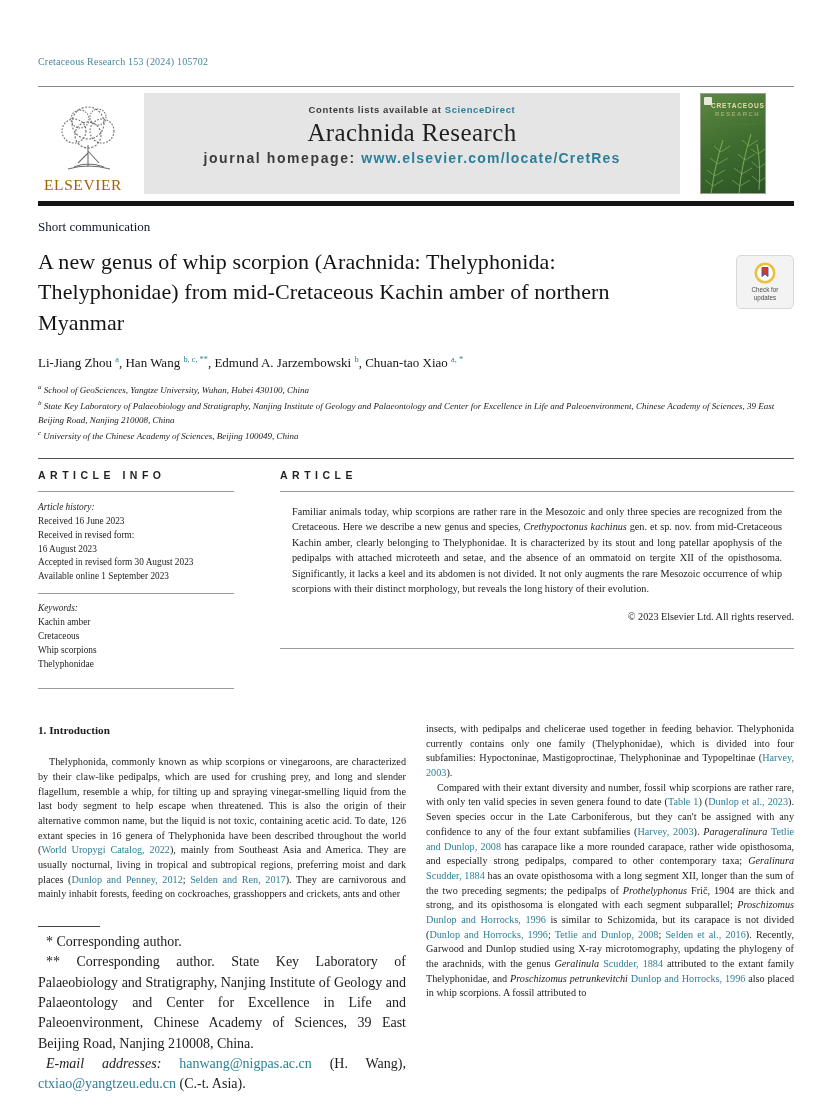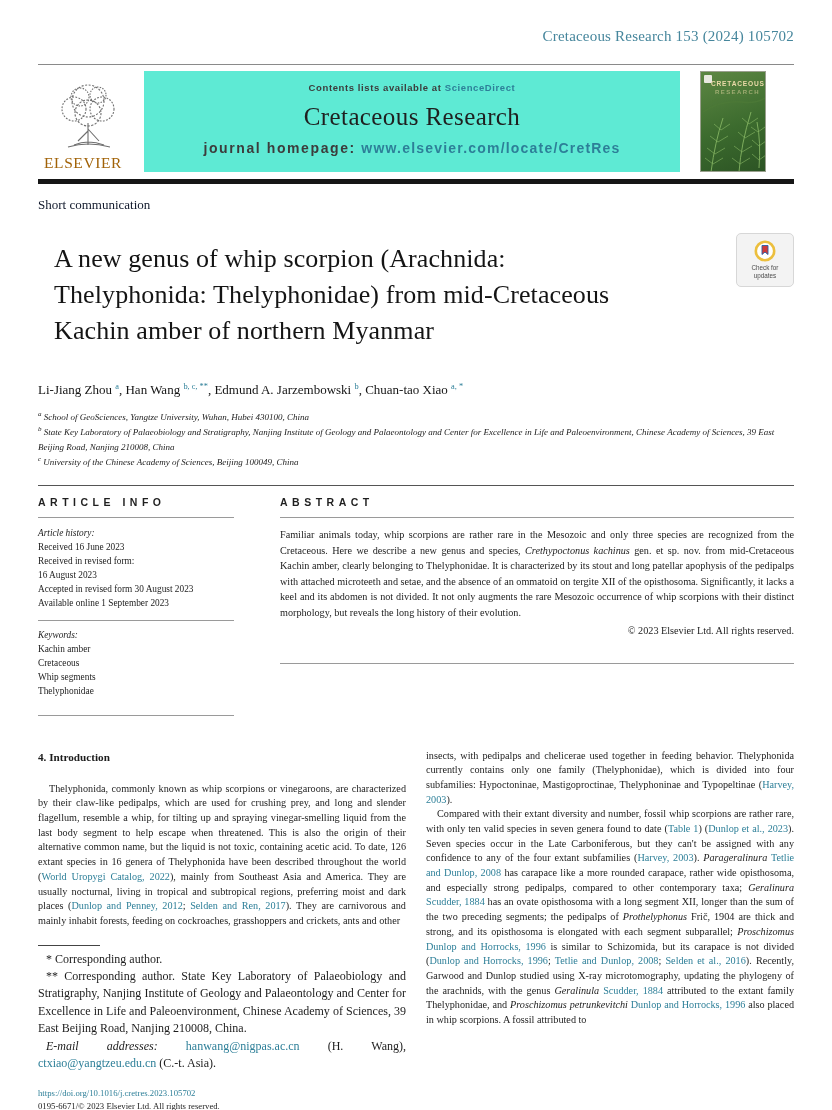--- a/index.html
+++ b/index.html
@@ -2,67 +2,67 @@
 <html><head>
 <meta charset="utf-8">
 <style>
   html,body{margin:0;padding:0;}
   body{
     width:832px;height:1110px;background:#ffffff;color:#1c1c1c;
     font-family:"Liberation Serif",serif;position:relative;overflow:hidden;
   }
   .page{padding:0 38px;}
   
-  .journal-ref{padding-top:28px;text-align:right;font-size:15px;color:#46869c;letter-spacing:.2px;}
+  .journal-ref{padding-top:56px;text-align:left;font-size:10px;color:#46869c;letter-spacing:.2px;}
   .rule-top{border:0;border-top:1px solid #8a8a8a;margin:19px 0 0;}
   
   .masthead{display:flex;margin-top:6px;height:101px;}
   .logo-block{width:106px;display:flex;flex-direction:column;align-items:flex-start;justify-content:flex-end;padding:2px 0 0 6px;box-sizing:border-box;}
   .elsevier-word{color:#a16207;font-size:15.5px;letter-spacing:.6px;font-family:"Liberation Serif",serif;margin-top:1px;}
-  .center-box{flex:1;background:#5eead4;display:flex;flex-direction:column;justify-content:space-between;text-align:center;padding:11px 0 16px;margin-right:20px;}
+  .center-box{flex:1;background:#e5e5e5;display:flex;flex-direction:column;justify-content:space-between;text-align:center;padding:11px 0 28px;margin-right:20px;}
   .contents-line{font-family:"Liberation Sans",sans-serif;font-size:9.5px;font-weight:bold;color:#3c3c3c;letter-spacing:.6px;}
   .teal,.sg-link{color:#2d7f98;}
   .journal-title{font-size:25px;color:#1f1f1f;letter-spacing:.4px;}
   .homepage-line{font-family:"Liberation Sans",sans-serif;font-size:14px;font-weight:bold;color:#3c3c3c;letter-spacing:1.6px;}
   .homepage-line .teal{letter-spacing:1.2px;}
   .cover{width:66px;height:101px;background:linear-gradient(160deg,#5d8743 0%,#3c6b2e 55%,#2c5424 100%);position:relative;border:1px solid #9aa08e;box-sizing:border-box;margin-right:28px;overflow:hidden;}
   .cover-title{position:absolute;top:8px;left:10px;color:#ead9a8;font-family:"Liberation Sans",sans-serif;font-size:6.6px;letter-spacing:.8px;font-weight:bold;}
   .cover-sub{position:absolute;top:17px;left:14px;color:rgba(226,214,160,.55);font-family:"Liberation Sans",sans-serif;font-size:6px;letter-spacing:1.4px;font-weight:bold;}
   .cover-logo{position:absolute;top:3px;left:3px;width:8px;height:8px;background:#e9e9e0;border-radius:1px;}
   .bar-black{height:5px;background:#161616;margin-top:7px;}
   
   .type-label{margin-top:13px;font-size:13px;color:#0f172a;}
   .title-row{display:flex;margin-top:12px;}
-  .article-title{flex:1;margin:16px;padding-right:56px;font-size:26px;font-weight:400;line-height:1.38;color:#141414;letter-spacing:.1px;}
+  .article-title{flex:1;margin:0;padding-right:56px;font-size:22px;font-weight:400;line-height:1.38;color:#141414;letter-spacing:.1px;}
   .badge{width:56px;height:52px;background:#f3f3f3;border:1px solid #d7d7d7;border-radius:5px;margin-top:8px;display:flex;flex-direction:column;align-items:center;justify-content:center;cursor:pointer;}
   .badge-text{font-family:"Liberation Sans",sans-serif;font-size:6.3px;color:#4a4a4a;text-align:center;line-height:1.25;margin-top:2px;}
   .authors{margin-top:17px;font-size:13px;color:#141414;}
   .sg-sup{vertical-align:super;font-size:64%;color:#2d7f98;}
   .affiliations{margin-top:11px;font-size:9px;font-style:italic;line-height:1.6;color:#222;}
   .aff-sup{vertical-align:super;font-size:7px;}
   .rule-mid{border:0;border-top:1px solid #555;margin:15px 0 0;}
   
   .info-grid{display:grid;grid-template-columns:196px 1fr;column-gap:46px;margin-top:9px;align-items:start;}
   .sec-heading{font-family:"Liberation Sans",sans-serif;font-size:10.5px;font-weight:bold;letter-spacing:4.5px;color:#1f1f1f;}
   .heading-rule{border:0;border-top:1px solid #9a9a9a;margin:7px 0 9px;}
   .info-col{font-size:9.3px;line-height:1.5;border-bottom:1px solid #9a9a9a;padding-bottom:16px;}
   .info-label{font-style:italic;}
   .inner-rule{border:0;border-top:1px solid #9a9a9a;margin:9px 0 8px;}
   .abs-col{font-size:10.2px;line-height:1.52;border-bottom:1px solid #9a9a9a;padding-bottom:24px;}
-  .abs-text{text-align:justify;margin:0;}
+  .abs-text{text-align:justify;margin:12px;}
   .abs-copyright{text-align:right;margin-top:3px;}
   
   .body-grid{display:grid;grid-template-columns:1fr 1fr;column-gap:20px;margin-top:33px;font-size:10.2px;line-height:1.44;}
   .body-col{text-align:justify;}
   .sec2-heading{font-size:11.2px;font-weight:bold;margin:0 0 17px;text-align:left;}
   .body-p{margin:0;text-indent:11px;}
   .body-p.no-indent{text-indent:0;}
   .sg-i{font-style:italic;}
   
-  .footnotes{margin-top:16px;font-size:12px;line-height:1.45;}
+  .footnotes{margin-top:24px;font-size:14px;line-height:1.45;}
   .fn-rule{border:0;border-top:1px solid #444;width:62px;margin:0 0 5px;}
   .fn-p{margin:0;text-align:justify;text-indent:8px;}
   .doi-block{margin-top:15px;font-size:8.7px;line-height:1.5;}
   .doi-link{display:block;}
   a{text-decoration:none;}
 </style>
 </head>
 <body>
 
 <div class="page">
@@ -82,21 +82,21 @@
           <circle cx="54" cy="16" r="8" stroke-dasharray="1.5 1.3"></circle>
           <path d="M44 44 L44 66 M44 52 L34 62 M44 50 L55 62 M30 66 Q44 60 60 66" stroke-dasharray="none"></path>
           <path d="M24 68 Q44 62 66 68"></path>
         </g>
       </svg>
       <div class="elsevier-word">ELSEVIER</div>
     </div>
 
     <div class="center-box">
       <div class="contents-line"><span>Contents lists available at </span><a class="teal">ScienceDirect</a></div>
-      <div class="journal-title">Cretaceous Research</div>
+      <div class="journal-title">Arachnida Research</div>
       <div class="homepage-line"><span>journal homepage: </span><a class="teal">www.elsevier.com/locate/CretRes</a></div>
     </div>
 
     <div class="cover">
       <div class="cover-logo"></div>
       <div class="cover-title">CRETACEOUS</div>
       <div class="cover-sub">RESEARCH</div>
       <svg width="66" height="101" viewBox="0 0 66 101" style="position:absolute;top:0;left:0;">
         <g stroke="#8fbf6a" stroke-width="1" fill="none" opacity="0.8">
           <path d="M10 100 Q14 70 22 46"></path>
@@ -151,35 +151,35 @@
       <div class="info-label">Article history:</div>
       <div>Received 16 June 2023</div>
       <div>Received in revised form:</div>
       <div>16 August 2023</div>
       <div>Accepted in revised form 30 August 2023</div>
       <div>Available online 1 September 2023</div>
       <hr class="inner-rule">
       <div class="info-label">Keywords:</div>
       <div>Kachin amber</div>
       <div>Cretaceous</div>
-      <div>Whip segments</div>
+      <div>Whip scorpions</div>
       <div>Thelyphonidae</div>
     </div>
 
     <div class="abs-col">
-      <div class="sec-heading">ABSTRACT</div>
+      <div class="sec-heading">ARTICLE</div>
       <hr class="heading-rule">
       <p class="abs-text"><span>Familiar animals today, whip scorpions are rather rare in the Mesozoic and only three species are recognized from the Cretaceous. Here we describe a new genus and species, </span><span class="sg-i">Crethypoctonus kachinus</span><span> gen. et sp. nov. from mid-Cretaceous Kachin amber, clearly belonging to Thelyphonidae. It is characterized by its stout and long patellar apophysis of the pedipalps with attached microteeth and setae, and the absence of an ommatoid on tergite XII of the opisthosoma. Significantly, it lacks a keel and its abdomen is not divided. It not only augments the rare Mesozoic occurrence of whip scorpions with their distinct morphology, but reveals the long history of their evolution.</span></p>
       <div class="abs-copyright">© 2023 Elsevier Ltd. All rights reserved.</div>
     </div>
   </div>
 
   <div class="body-grid">
     <div class="body-col">
-      <h2 class="sec2-heading">4. Introduction</h2>
+      <h2 class="sec2-heading">1. Introduction</h2>
       <p class="body-p"><span>Thelyphonida, commonly known as whip scorpions or vinegaroons, are characterized by their claw-like pedipalps, which are used for crushing prey, and long and slender flagellum, resemble a whip, for tilting up and spraying vinegar-smelling liquid from the last body segment to help escape when threatened. This is also the origin of their alternative common name, but the liquid is not toxic, containing acetic acid. To date, 126 extant species in 16 genera of Thelyphonida have been described throughout the world (</span><span class="sg-link">World Uropygi Catalog, 2022</span><span>), mainly from Southeast Asia and America. They are usually nocturnal, living in tropical and subtropical regions, preferring moist and dark places (</span><span class="sg-link">Dunlop and Penney, 2012</span><span>; </span><span class="sg-link">Selden and Ren, 2017</span><span>). They are carnivorous and mainly inhabit forests, feeding on cockroaches, grasshoppers and crickets, ants and other</span></p>
 
       <div class="footnotes">
         <hr class="fn-rule">
         <p class="fn-p">* Corresponding author.</p>
         <p class="fn-p">** Corresponding author. State Key Laboratory of Palaeobiology and Stratigraphy, Nanjing Institute of Geology and Palaeontology and Center for Excellence in Life and Paleoenvironment, Chinese Academy of Sciences, 39 East Beijing Road, Nanjing 210008, China.</p>
         <p class="fn-p"><span class="sg-i">E-mail addresses: </span><span class="sg-link">hanwang@nigpas.ac.cn</span><span> (H. Wang), </span><span class="sg-link">ctxiao@yangtzeu.edu.cn</span><span> (C.-t. Asia).</span></p>
       </div>
 
       <div class="doi-block">

